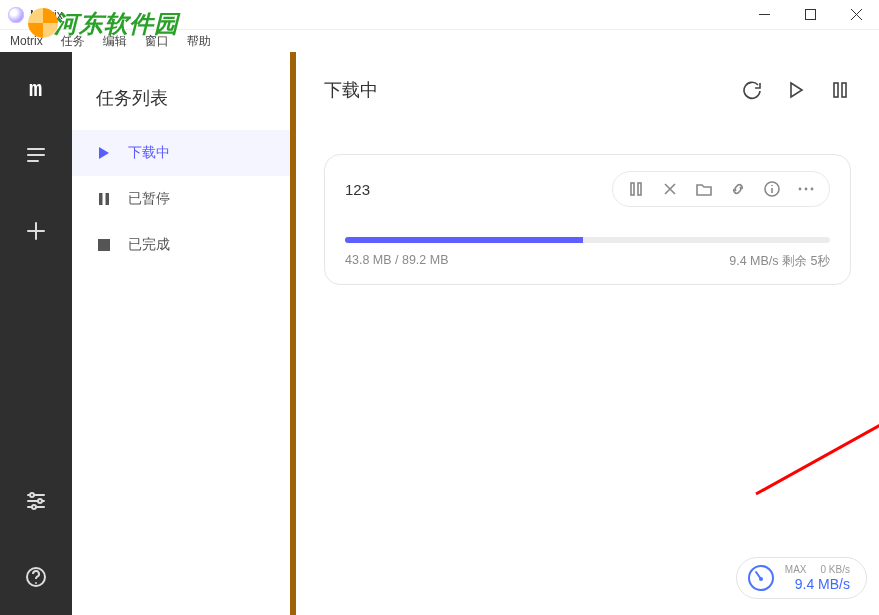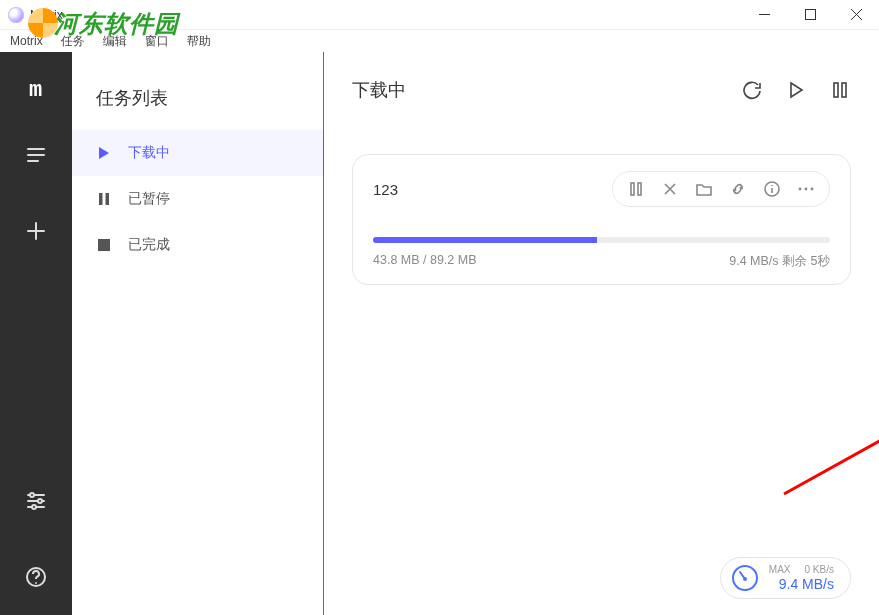--- a/index.html
+++ b/index.html
@@ -21,21 +21,21 @@
 .watermark .wm-url { font-size: 14px; font-weight: 700; color: #1a9a28; letter-spacing: .5px; margin-top: -2px; }
 
 .body-wrap { display:flex; height: calc(615px - 30px - 22px); }
 
 .rail { width: 72px; background: #2f2f2f; display:flex; flex-direction:column; align-items:center; padding-top: 26px; gap: 28px; }
 .rail .rlogo { color:#fff; font-weight:700; font-size:22px; font-family: "Courier New", monospace; letter-spacing:1px; }
 .rail .ritem { width:100%; height:48px; display:flex; align-items:center; justify-content:center; }
 .rail svg { stroke:#ddd; fill:none; stroke-width:2; }
 .rail .spacer { flex:1; }
 
-.sidepanel { width: 252px; border-right: 1px solid #a16207; padding-top: 26px; }
+.sidepanel { width: 224px; border-right: 6px solid #a16207; padding-top: 26px; }
 .sidepanel h2 { font-size: 18px; font-weight: 500; color:#333; padding: 8px 24px 20px; }
 .side-item { height: 46px; display:flex; align-items:center; gap:16px; padding-left:24px; font-size:14px; color:#555; }
 .side-item.active { background:#f4f5ff; color:#5b5cff; }
 .side-item .ic { width:16px; height:16px; display:flex; align-items:center; justify-content:center; }
 .side-item.active svg { fill:#5b5cff; stroke:#5b5cff; }
 .side-item svg { fill:#555; stroke:#555; }
 
 .main { flex:1; padding: 26px 28px 0 28px; display:flex; flex-direction:column; position:relative; }
 .main-head { display:flex; align-items:center; }
 .main-head h1 { font-size:18px; font-weight:500; color:#333; }
@@ -53,21 +53,21 @@
 
 .progress { margin-top: 30px; height:6px; background:#ececec; border-radius:3px; overflow:hidden; }
 .progress .bar { height:100%; background:#5f5eff; width:49%; }
 
 .task-bottom { display:flex; margin-top:10px; font-size:12.5px; color:#8a8a8a; }
 .task-bottom .left { }
 .task-bottom .right { margin-left:auto; }
 
 .arrow { position:absolute; left: 430px; top: 282px; pointer-events:none; }
 
-.speed-pill { position:absolute; right:28px; bottom:16px; border:1px solid #e3e3e3; border-radius:22px; padding:6px 16px 6px 10px; display:flex; align-items:center; gap:10px; background:#fff; }
+.speed-pill { position:absolute; right:12px; bottom:16px; border:1px solid #e3e3e3; border-radius:22px; padding:6px 16px 6px 10px; display:flex; align-items:center; gap:10px; background:#fff; }
 .gauge { width:28px; height:28px; }
 .speed-txt { display:flex; flex-direction:column; align-items:flex-end; line-height:1.15; }
 .speed-txt .r1 { font-size:10px; color:#9a9a9a; display:flex; gap:14px; }
 .speed-txt .r2 { font-size:14px; color:#3d6bff; }
 </style>
 </head>
 <body>
 
 <div class="watermark">
   <div class="wm-top"><span class="circ"></span><span>河东软件园</span></div>

